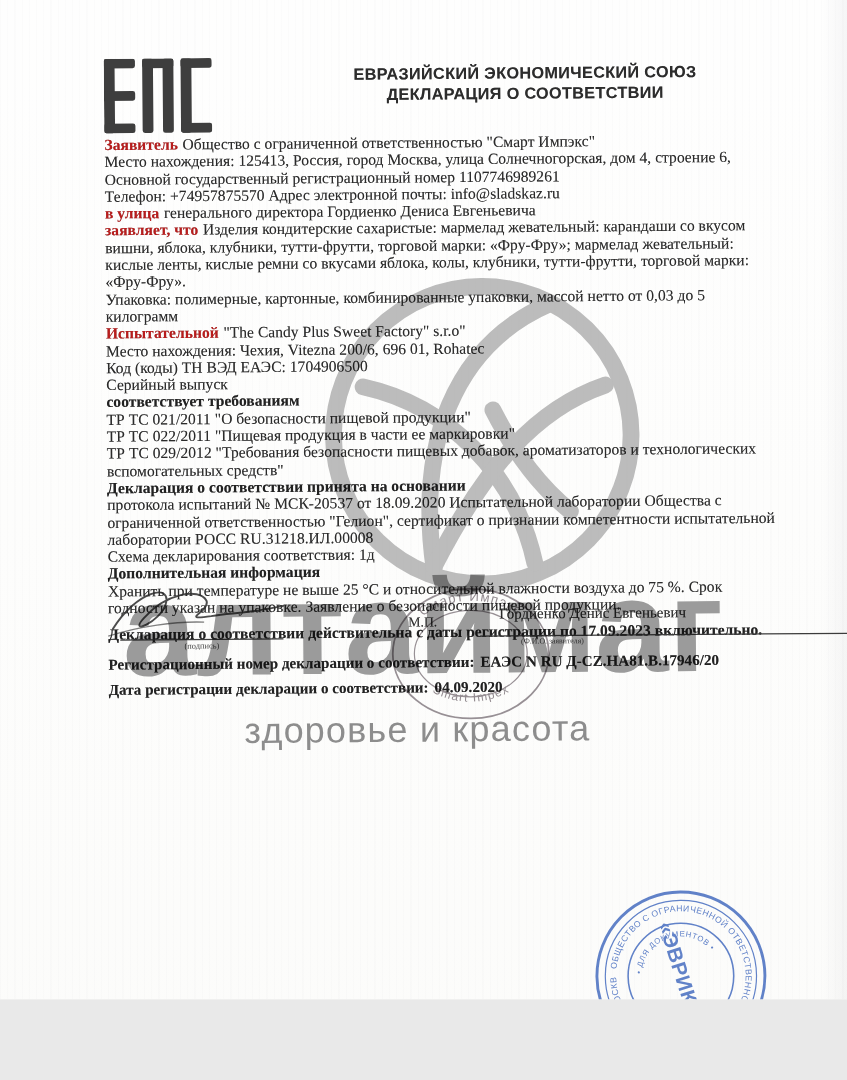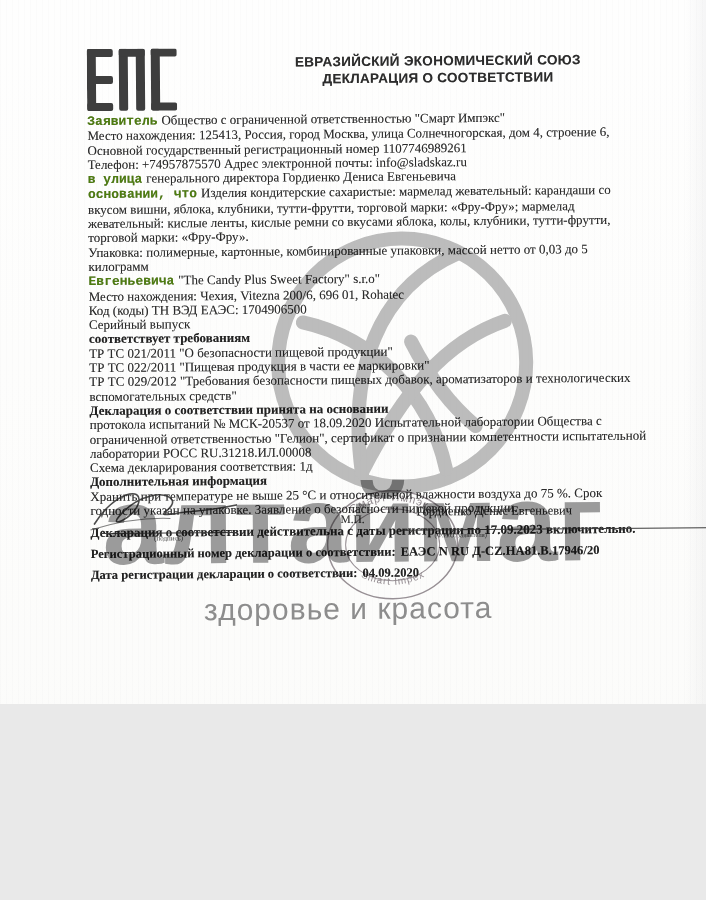--- a/index.html
+++ b/index.html
@@ -1,17 +1,17 @@
 <!DOCTYPE html>
 <html><head>
 <meta charset="utf-8">
 <style>
   html,body{margin:0;padding:0;background:#e9e9e9;}
   .page{
-    position:relative;width:706px;height:704px;margin:0 auto;
+    position:relative;width:706px;height:833px;margin:0 auto;
     background:#fdfdfc;overflow:hidden;
     font-family:"Liberation Serif",serif;color:#2b2b2b;
   }
   .page::before{
     content:"";position:absolute;inset:0;z-index:0;pointer-events:none;
     background:
       repeating-linear-gradient(90deg, rgba(110,110,120,0.018) 0 1px, transparent 1px 6px),
       linear-gradient(90deg, transparent 97%, rgba(110,110,125,0.06)),
       linear-gradient(rgba(255,255,255,0.6), rgba(250,250,248,0.4));
   }
@@ -29,21 +29,21 @@
   }
 
   
   .doc{
     position:absolute;left:88px;top:112px;width:560px;z-index:3;
     font-size:13px;line-height:14.3px;
     text-shadow:0 0 .5px rgba(40,40,40,.4);
   }
   .ln{min-height:14.3px;}
   .b{font-weight:bold;color:#222;}
-  .lead{font-weight:bold;color:#4d7c0f;margin-right:.3em;font-family:Liberation Mono, monospace;}
+  .lead{font-weight:bold;color:#b91c1c;margin-right:.3em;}
   .validity{margin-top:8px;font-weight:bold;color:#222;}
 
   
   .sig-svg{position:absolute;left:84px;top:486px;z-index:4;}
   .sig-line{position:absolute;left:98px;top:531px;width:136px;border-top:1.2px solid #3c3c3c;z-index:4;
             text-align:center;font-size:7px;color:#444;padding-top:1px;}
   .mp{position:absolute;left:338px;top:513px;z-index:4;font-size:11.5px;color:#333;
       text-shadow:0 0 .5px rgba(40,40,40,.4);}
   .fio{position:absolute;left:398px;top:530px;width:286px;border-top:1.2px solid #3c3c3c;z-index:4;
        text-align:left;font-size:6.5px;color:#444;padding:1px 0 0 34px;}
@@ -98,23 +98,23 @@
       <div>ЕВРАЗИЙСКИЙ ЭКОНОМИЧЕСКИЙ СОЮЗ</div>
       <div>ДЕКЛАРАЦИЯ О СООТВЕТСТВИИ</div>
     </div>
 
     <div class="doc">
       <div class="ln"><span class="lead">Заявитель</span><span>Общество с ограниченной ответственностью "Смарт Импэкс"</span></div>
       <div class="ln">Место нахождения: 125413, Россия, город Москва, улица Солнечногорская, дом 4, строение 6,</div>
       <div class="ln">Основной государственный регистрационный номер 1107746989261</div>
       <div class="ln">Телефон: +74957875570 Адрес электронной почты: info@sladskaz.ru</div>
       <div class="ln"><span class="lead">в улица</span><span>генерального директора Гордиенко Дениса Евгеньевича</span></div>
-      <div class="ln"><span class="lead">основании, что</span><span>Изделия кондитерские сахаристые: мармелад жевательный: карандаши со вкусом вишни, яблока, клубники, тутти-фрутти, торговой марки: «Фру-Фру»; мармелад жевательный: кислые ленты, кислые ремни со вкусами яблока, колы, клубники, тутти-фрутти, торговой марки: «Фру-Фру».</span></div>
+      <div class="ln"><span class="lead">заявляет, что</span><span>Изделия кондитерские сахаристые: мармелад жевательный: карандаши со вкусом вишни, яблока, клубники, тутти-фрутти, торговой марки: «Фру-Фру»; мармелад жевательный: кислые ленты, кислые ремни со вкусами яблока, колы, клубники, тутти-фрутти, торговой марки: «Фру-Фру».</span></div>
       <div class="ln">Упаковка: полимерные, картонные, комбинированные упаковки, массой нетто от 0,03 до 5 килограмм</div>
-      <div class="ln"><span class="lead">Евгеньевича</span><span>"The Candy Plus Sweet Factory" s.r.o"</span></div>
+      <div class="ln"><span class="lead">Испытательной</span><span>"The Candy Plus Sweet Factory" s.r.o"</span></div>
       <div class="ln">Место нахождения: Чехия, Vitezna 200/6, 696 01, Rohatec</div>
       <div class="ln">Код (коды) ТН ВЭД ЕАЭС: 1704906500</div>
       <div class="ln">Серийный выпуск</div>
       <div class="ln b">соответствует требованиям</div>
       <div class="ln">ТР ТС 021/2011 "О безопасности пищевой продукции"</div>
       <div class="ln">ТР ТС 022/2011 "Пищевая продукция в части ее маркировки"</div>
       <div class="ln">ТР ТС 029/2012 "Требования безопасности пищевых добавок, ароматизаторов и технологических вспомогательных средств"</div>
       <div class="ln b">Декларация о соответствии принята на основании</div>
       <div class="ln">протокола испытаний № МСК-20537 от 18.09.2020 Испытательной лаборатории Общества с ограниченной ответственностью "Гелион", сертификат о признании компетентности испытательной лаборатории РОСС RU.31218.ИЛ.00008</div>
       <div class="ln">Схема декларирования соответствия: 1д</div>

